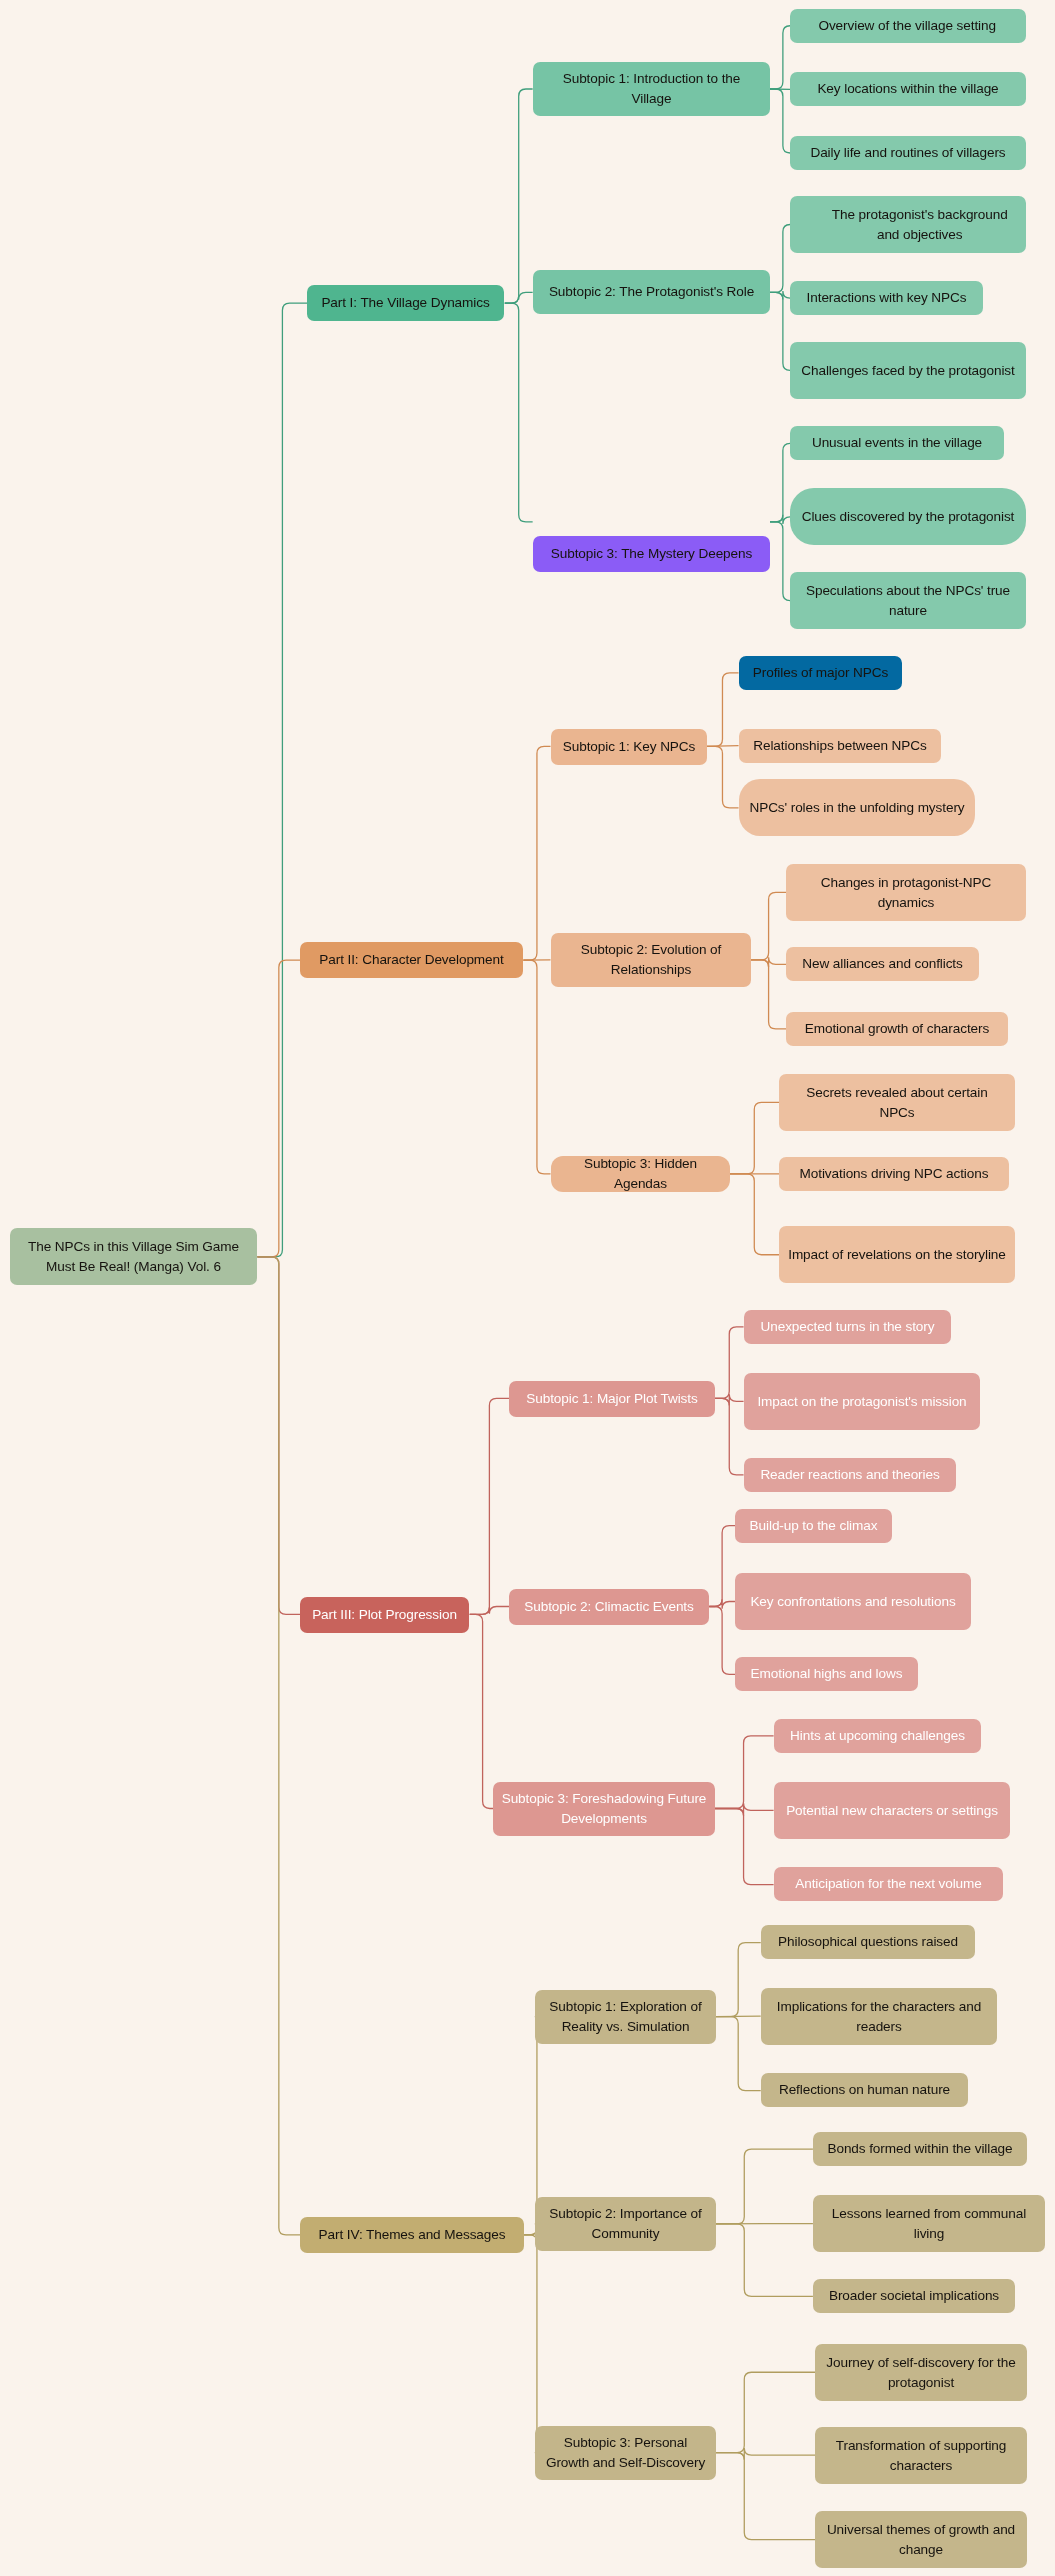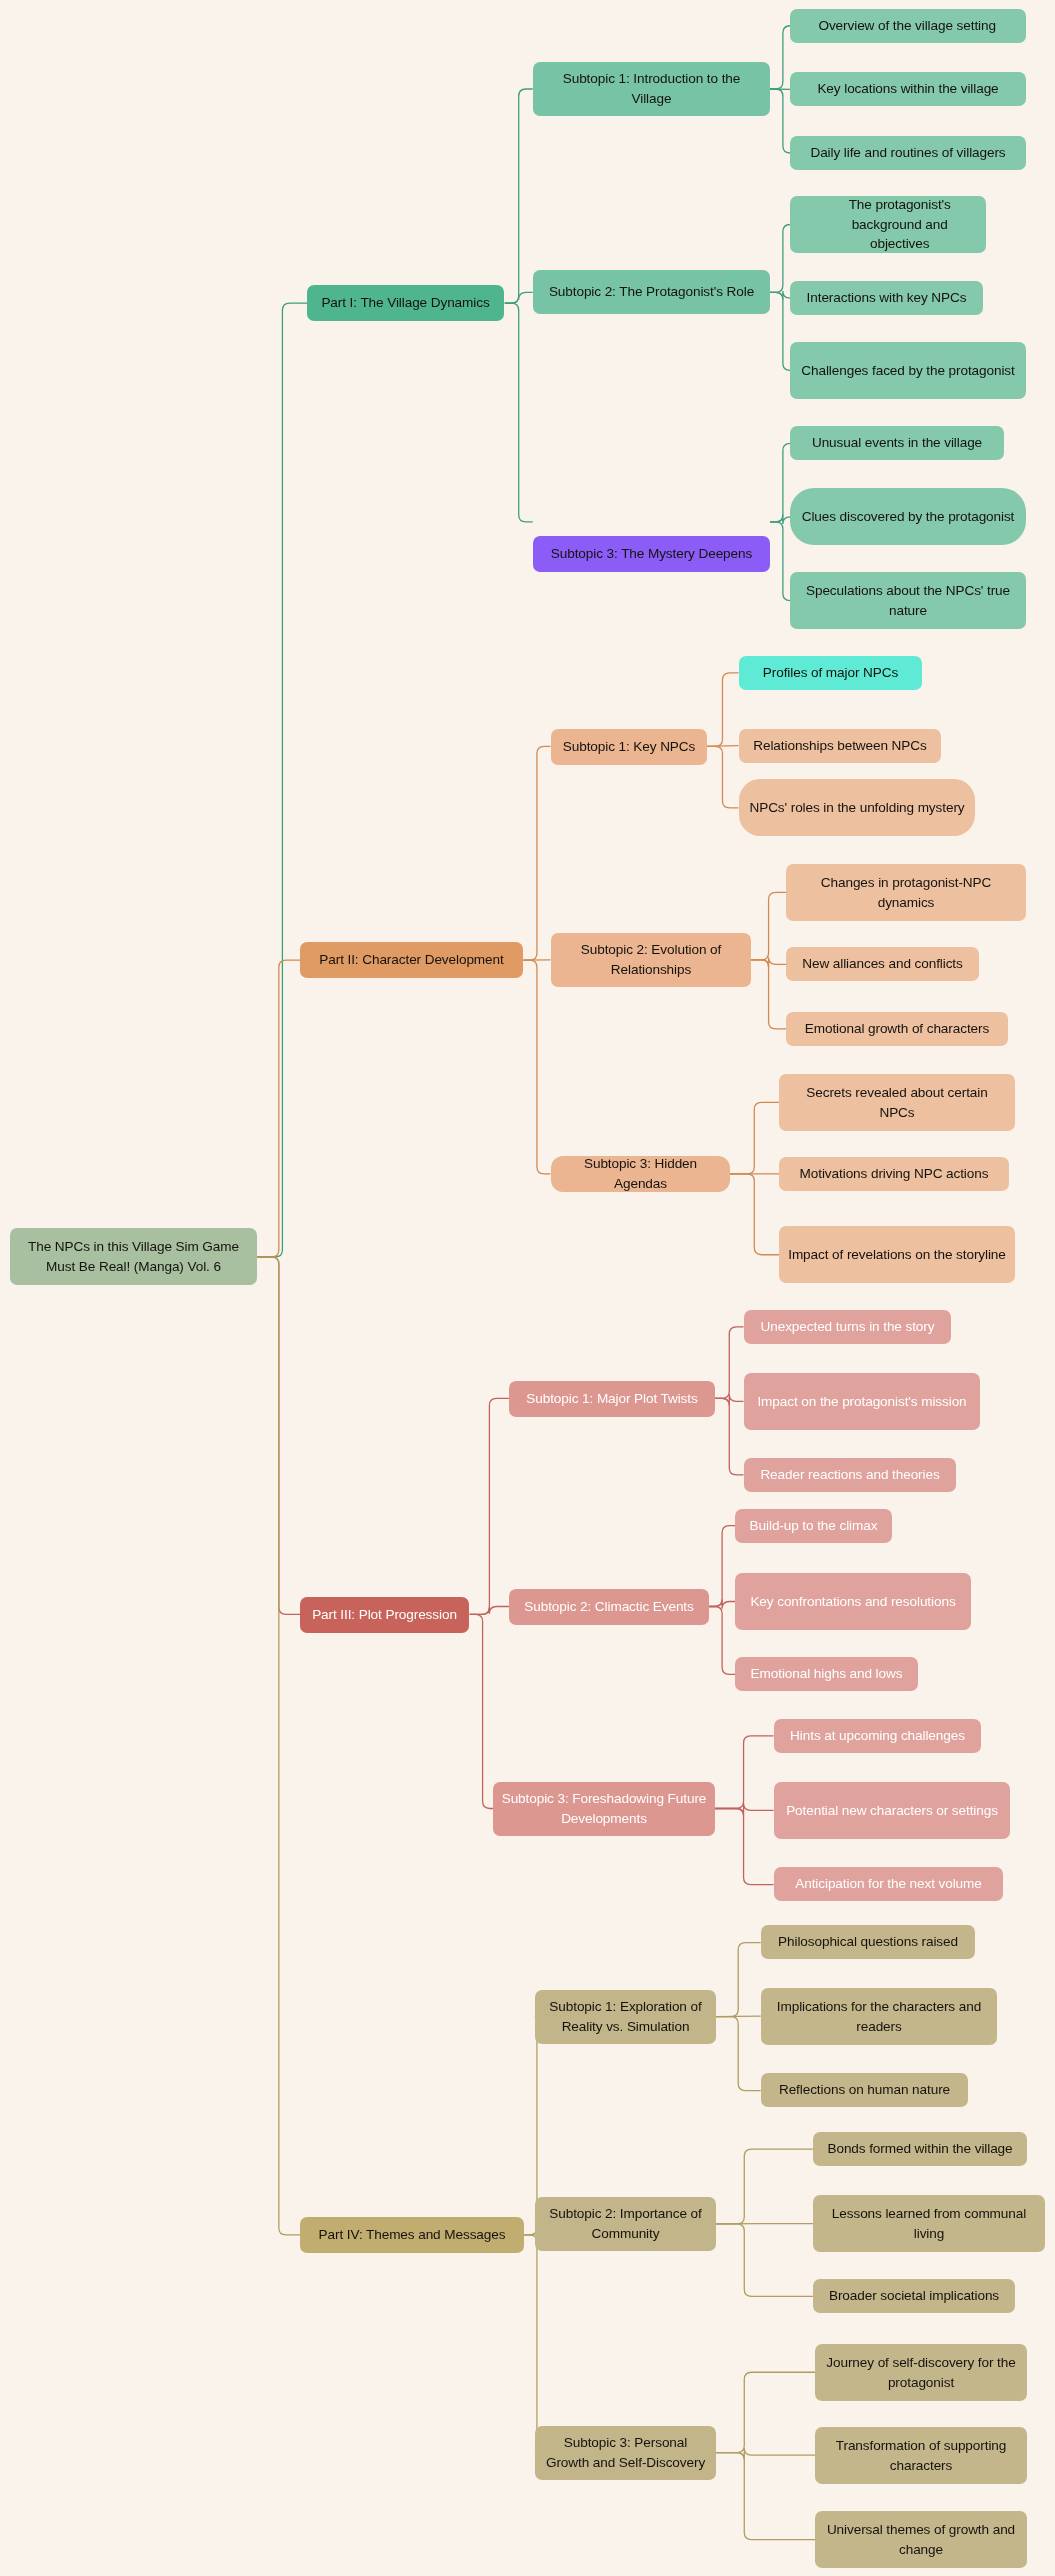--- a/index.html
+++ b/index.html
@@ -107,30 +107,30 @@
       <path d="M 1001 3430.5 L 1031 3430.5 Q 1041 3430.5 1041 3440.5 L 1041 3424 Q 1041 3434 1051 3434 L 1140 3434" fill="none" stroke="#b09d5f" stroke-width="1.8"></path>
       <path d="M 1001 3430.5 L 1031 3430.5 Q 1041 3430.5 1041 3440.5 L 1041 3542 Q 1041 3552 1051 3552 L 1140 3552" fill="none" stroke="#b09d5f" stroke-width="1.8"></path>
     </svg>
 <div class="node root" style="left: 10px; top: 1228px; width: 247px; height: 57px; background: rgb(168, 192, 160); color: rgb(22, 19, 15);">The NPCs in this Village Sim Game Must Be Real! (Manga) Vol. 6</div>
     <div class="node lvl1" style="left: 307px; top: 285px; width: 197px; height: 36px; background: rgb(79, 181, 143); color: rgb(22, 19, 15);">Part I: The Village Dynamics</div>
     <div class="node lvl2" style="left: 533px; top: 62px; width: 237px; height: 54px; background: rgb(118, 196, 165); color: rgb(22, 19, 15);">Subtopic 1: Introduction to the Village</div>
     <div class="node lvl3" style="left: 790px; top: 8.6px; width: 236px; height: 34px; background: rgb(132, 201, 172); color: rgb(22, 19, 15); padding-left: 7px;">Overview of the village setting</div>
     <div class="node lvl3" style="left: 790px; top: 72px; width: 236px; height: 34px; background: rgb(132, 201, 172); color: rgb(22, 19, 15);">Key locations within the village</div>
     <div class="node lvl3" style="left: 790px; top: 136px; width: 236px; height: 34px; background: rgb(132, 201, 172); color: rgb(22, 19, 15);">Daily life and routines of villagers</div>
     <div class="node lvl2" style="left: 533px; top: 270px; width: 237px; height: 44px; background: rgb(118, 196, 165); color: rgb(22, 19, 15); border-radius: 7px;">Subtopic 2: The Protagonist's Role</div>
-    <div class="node lvl3" style="left: 790px; top: 196px; width: 196px; height: 57px; background: rgb(132, 201, 172); color: rgb(22, 19, 15); padding-left: 32px;">The protagonist's background and objectives</div>
+    <div class="node lvl3" style="left: 790px; top: 196px; width: 236px; height: 57px; background: rgb(132, 201, 172); color: rgb(22, 19, 15); padding-left: 32px;">The protagonist's background and objectives</div>
     <div class="node lvl3" style="left: 790px; top: 281px; width: 193px; height: 34px; background: rgb(132, 201, 172); color: rgb(22, 19, 15);">Interactions with key NPCs</div>
     <div class="node lvl3" style="left: 790px; top: 342px; width: 236px; height: 57px; background: rgb(132, 201, 172); color: rgb(22, 19, 15);">Challenges faced by the protagonist</div>
     <div class="node lvl2" style="left: 533px; top: 504px; width: 237px; height: 36px; background: #8b5cf6; color: rgb(22, 19, 15); margin-top: 32px;">Subtopic 3: The Mystery Deepens</div>
     <div class="node lvl3" style="left: 790px; top: 426px; width: 214px; height: 34px; background: rgb(132, 201, 172); color: rgb(22, 19, 15);">Unusual events in the village</div>
     <div class="node lvl3" style="left: 790px; top: 488px; width: 236px; height: 57px; background: rgb(132, 201, 172); color: rgb(22, 19, 15); border-radius: 24px;">Clues discovered by the protagonist</div>
     <div class="node lvl3" style="left: 790px; top: 572px; width: 236px; height: 57px; background: rgb(132, 201, 172); color: rgb(22, 19, 15);">Speculations about the NPCs' true nature</div>
     <div class="node lvl1" style="left: 300px; top: 942px; width: 223px; height: 36px; background: rgb(224, 154, 99); color: rgb(22, 19, 15);">Part II: Character Development</div>
     <div class="node lvl2" style="left: 551px; top: 729px; width: 156px; height: 36px; background: rgb(234, 181, 144); color: rgb(22, 19, 15);">Subtopic 1: Key NPCs</div>
-    <div class="node lvl3" style="left: 739px; top: 656px; width: 183px; height: 34px; background: #5eead4; color: rgb(22, 19, 15);">Profiles of major NPCs</div>
+    <div class="node lvl3" style="left: 739px; top: 656px; width: 163px; height: 34px; background: #0369a1; color: rgb(22, 19, 15);">Profiles of major NPCs</div>
     <div class="node lvl3" style="left: 739px; top: 729px; width: 202px; height: 34px; background: rgb(237, 192, 160); color: rgb(22, 19, 15);">Relationships between NPCs</div>
     <div class="node lvl3" style="left: 739px; top: 779px; width: 236px; height: 57px; background: rgb(237, 192, 160); color: rgb(22, 19, 15); border-radius: 21px;">NPCs' roles in the unfolding mystery</div>
     <div class="node lvl2" style="left: 551px; top: 933px; width: 200px; height: 54px; background: rgb(234, 181, 144); color: rgb(22, 19, 15);">Subtopic 2: Evolution of Relationships</div>
     <div class="node lvl3" style="left: 786px; top: 864px; width: 240px; height: 57px; background: rgb(237, 192, 160); color: rgb(22, 19, 15);">Changes in protagonist-NPC dynamics</div>
     <div class="node lvl3" style="left: 786px; top: 947px; width: 193px; height: 34px; background: rgb(237, 192, 160); color: rgb(22, 19, 15);">New alliances and conflicts</div>
     <div class="node lvl3" style="left: 786px; top: 1012px; width: 222px; height: 34px; background: rgb(237, 192, 160); color: rgb(22, 19, 15);">Emotional growth of characters</div>
     <div class="node lvl2" style="left: 551px; top: 1156px; width: 179px; height: 36px; background: rgb(234, 181, 144); color: rgb(22, 19, 15); border-radius: 12px;">Subtopic 3: Hidden Agendas</div>
     <div class="node lvl3" style="left: 779px; top: 1074px; width: 236px; height: 57px; background: rgb(237, 192, 160); color: rgb(22, 19, 15);">Secrets revealed about certain NPCs</div>
     <div class="node lvl3" style="left: 779px; top: 1157px; width: 230px; height: 34px; background: rgb(237, 192, 160); color: rgb(22, 19, 15);">Motivations driving NPC actions</div>
     <div class="node lvl3" style="left: 779px; top: 1226px; width: 236px; height: 57px; background: rgb(237, 192, 160); color: rgb(22, 19, 15);">Impact of revelations on the storyline</div>

